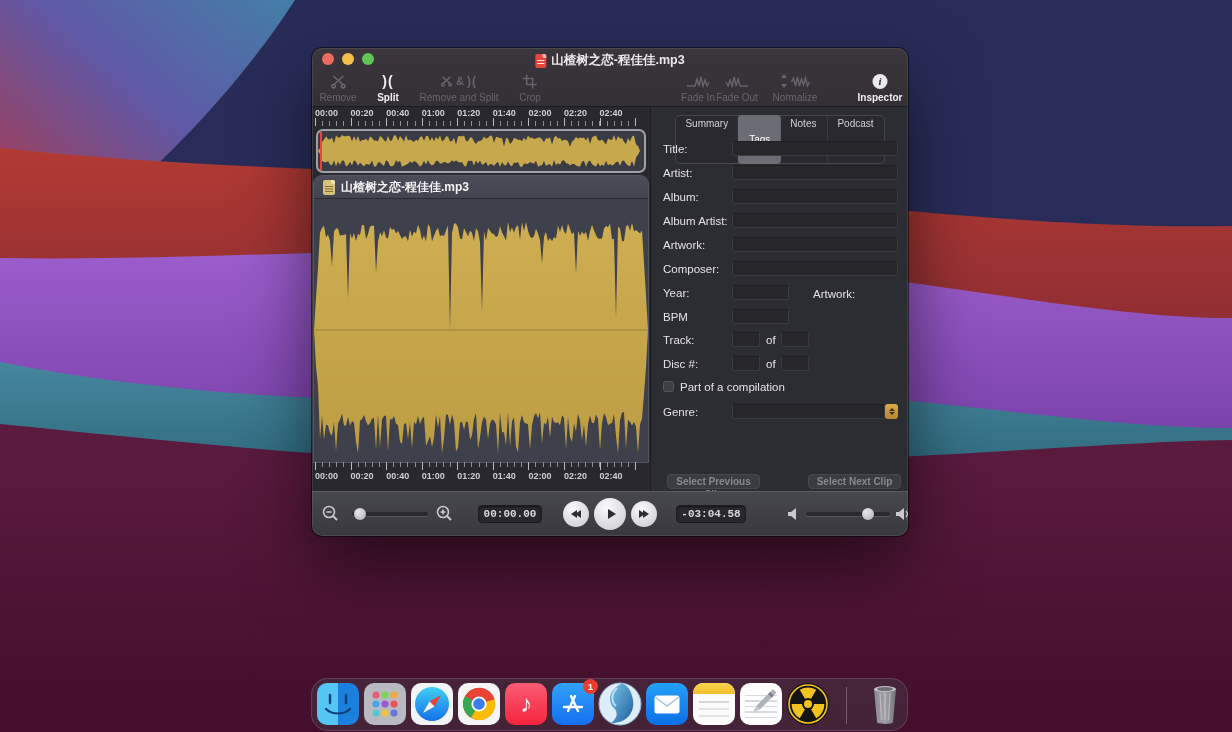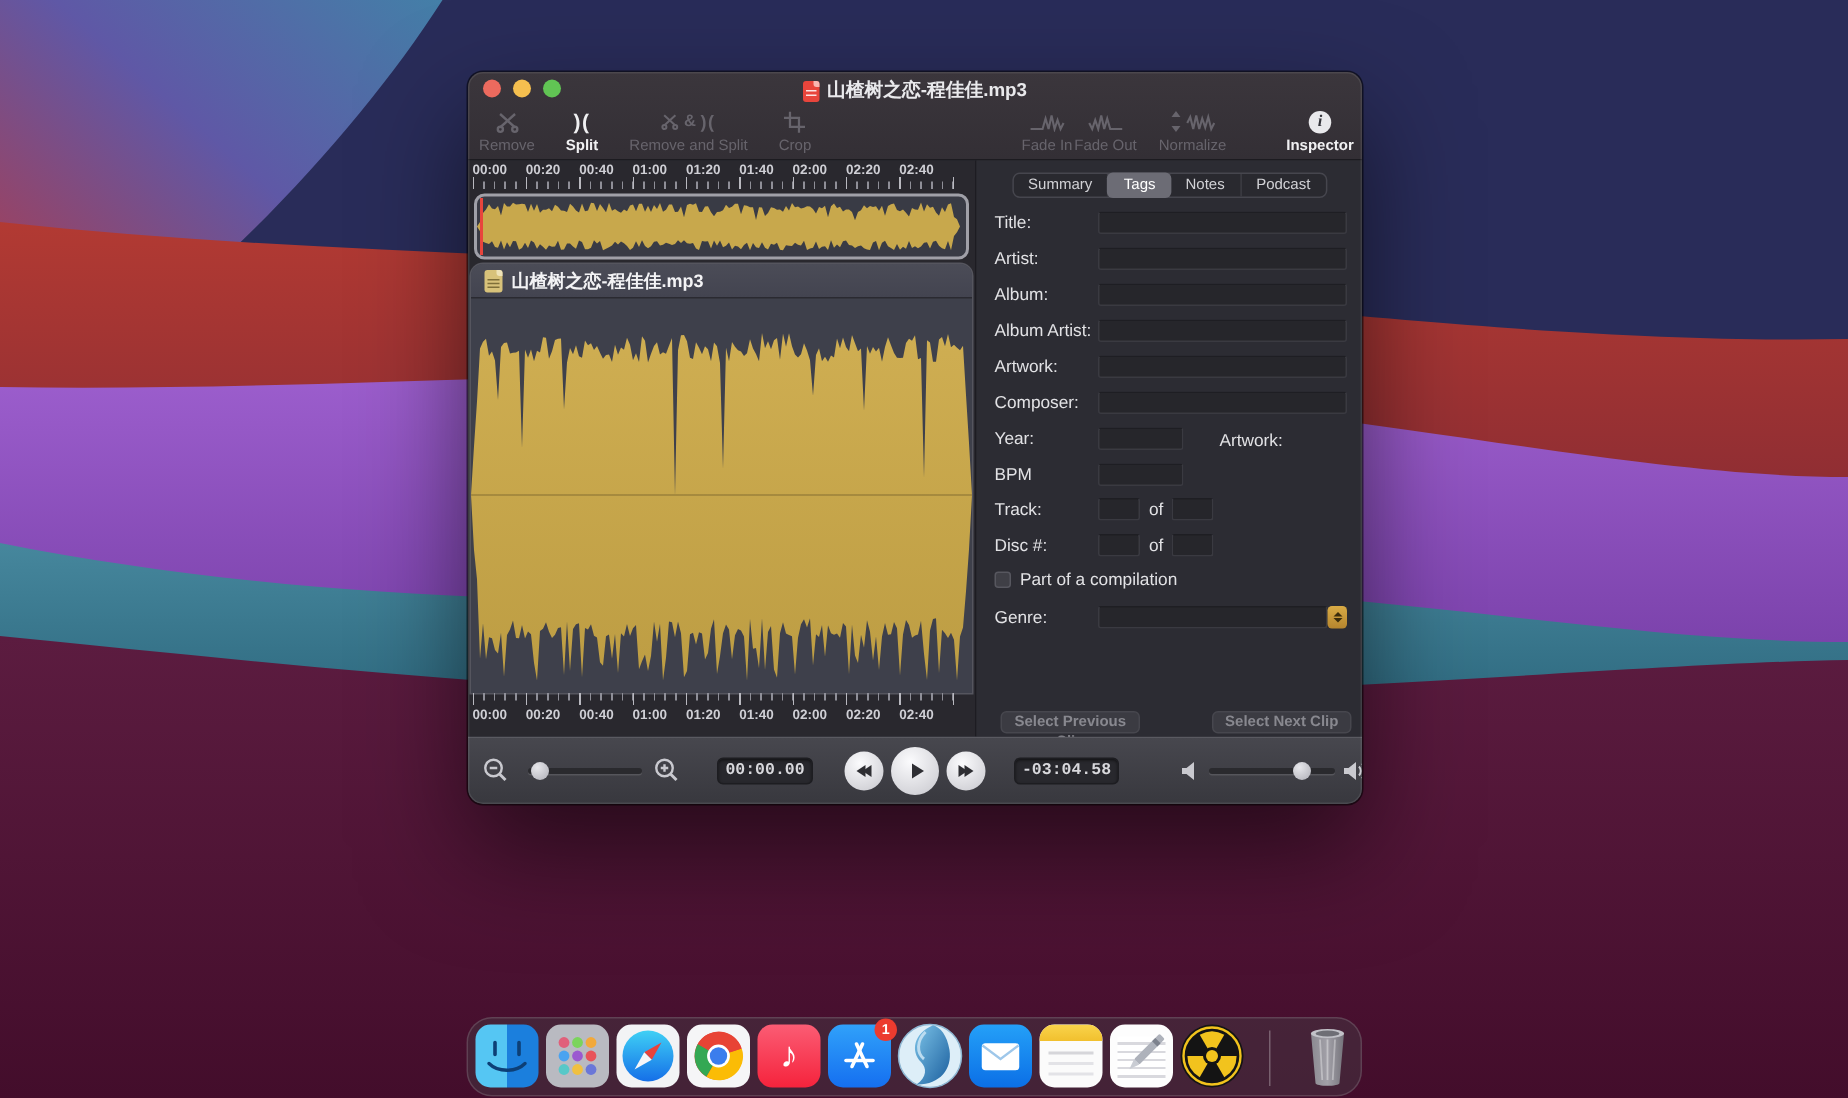--- a/index.html
+++ b/index.html
@@ -66,21 +66,21 @@
   .file-icon::after { content:""; position:absolute; left:2px; top:6px; width:8px; height:1px;
     background:rgba(90,75,30,.7); box-shadow:0 2.5px 0 rgba(90,75,30,.7), 0 5px 0 rgba(90,75,30,.7); }
   .clip-wave { position:absolute; left:0; top:24px; }
 
   
   .inspector { position:absolute; left:339px; top:0; width:257px; height:384px; background:#2c2c33; color:#dededf; }
   .tabs { position:absolute; left:50%; top:8px; transform:translateX(-50%); display:flex;
     border:1px solid #46464e; border-radius:5px; background:#29292f; }
   .tab { font-size:10px; color:#d2d2d6; padding:2px 10px; border-right:1px solid #3d3d44; cursor:default; white-space:nowrap; }
   .tab:last-child { border-right:none; }
-  .tab.selected { background:#6c6c75; color:#fff; border-radius:4px; margin:-1px; padding:3px 11px; border-right:none;text-align:right; }
+  .tab.selected { background:#6c6c75; color:#fff; border-radius:4px; margin:-1px; padding:19px 11px; border-right:none;text-align:right; }
   .flabel { position:absolute; left:12px; white-space:nowrap; font-size:11.5px; color:#e2e2e5; }
   .field { position:absolute; height:15px; background:#26262b; border:1px solid #3a3a41; border-top-color:#1e1e23;
     border-radius:2px; color:#e8e8ea; font-size:11px; padding:0 3px; outline:none; font-family:inherit; }
   .field.full { left:81px; width:166px; }
   .field.small { left:81px; width:57px; }
   .field.tiny { width:28px; }
   .of { position:absolute; font-size:11.5px; color:#e2e2e5; }
   .artwork-box { position:absolute; left:162px; top:196px; width:79px; height:77px;
     border:1.5px solid #5a5a63; border-radius:9px; background:#30303a;
     display:flex; align-items:center; justify-content:center; text-align:center;

